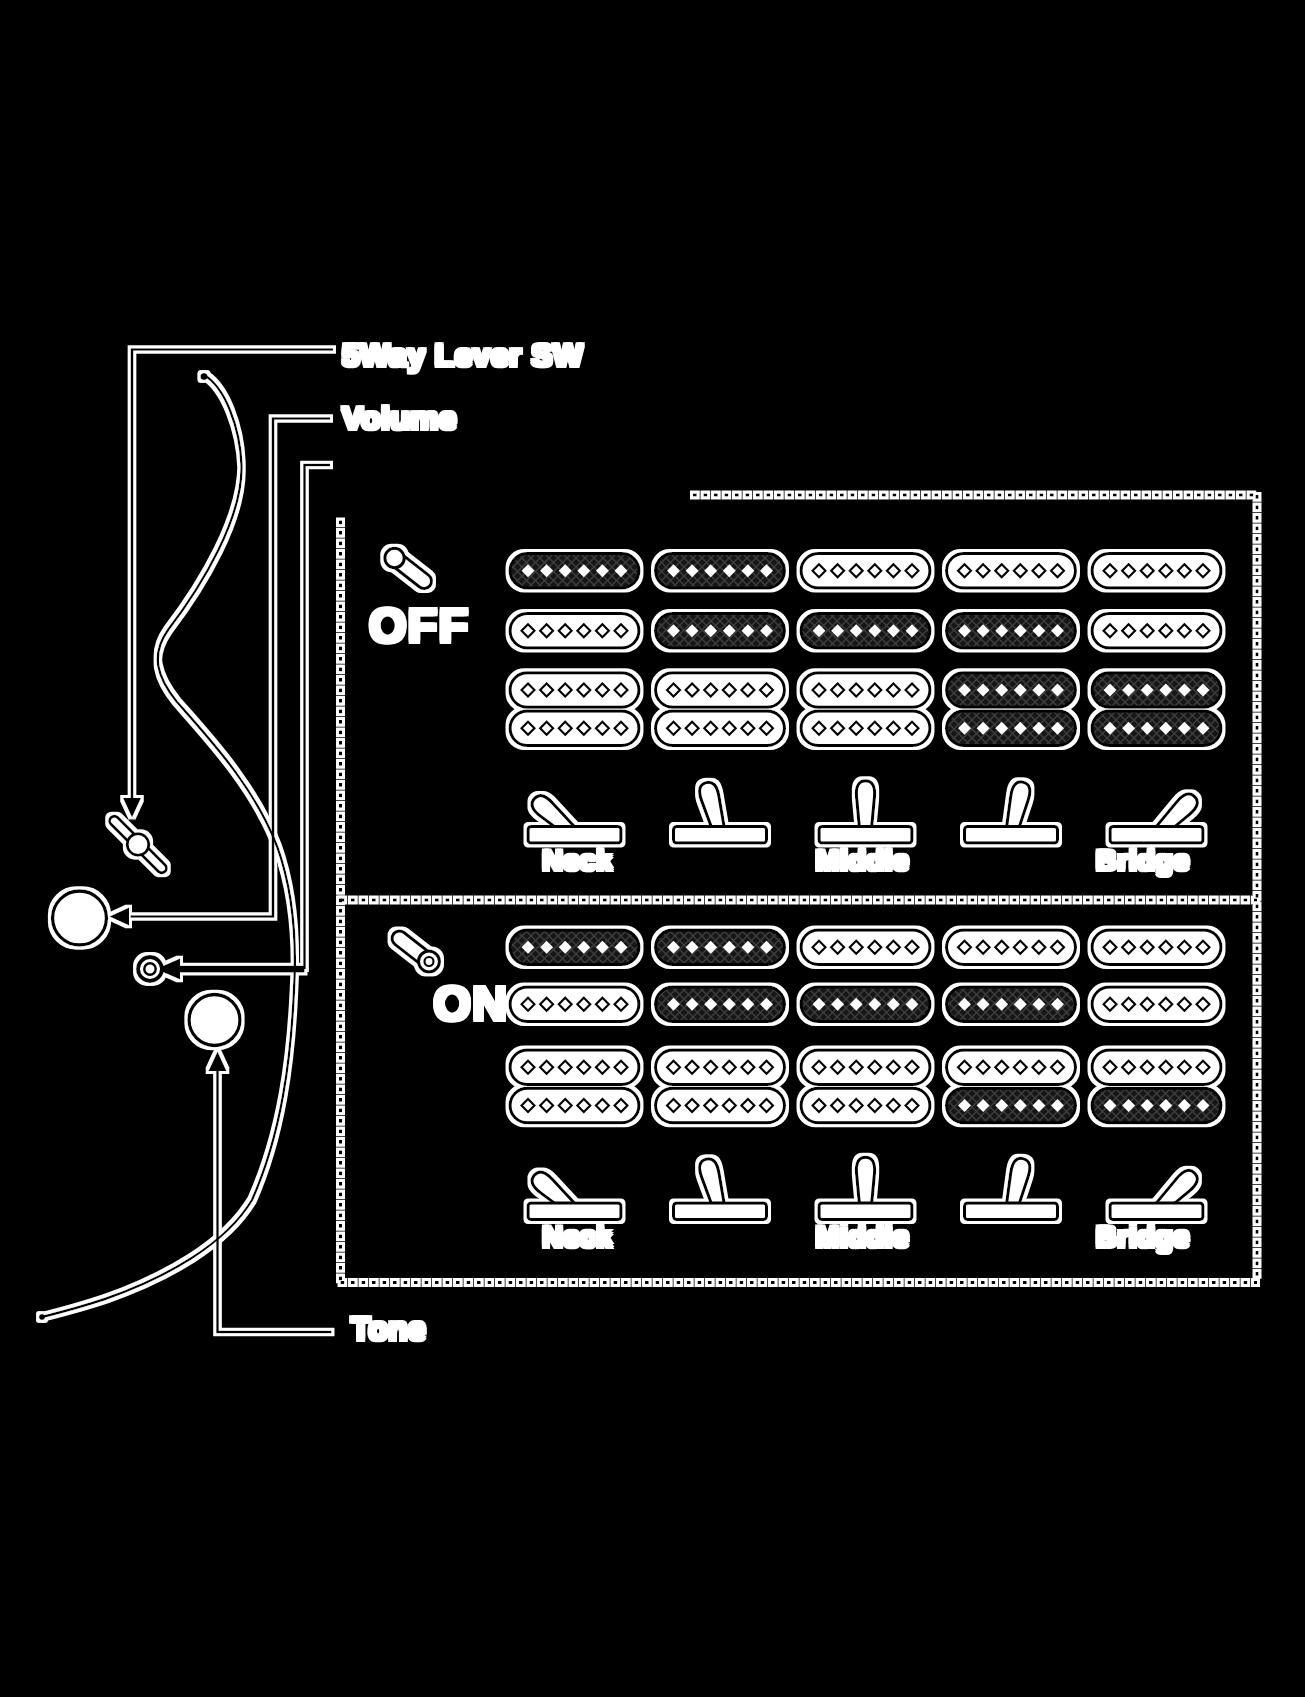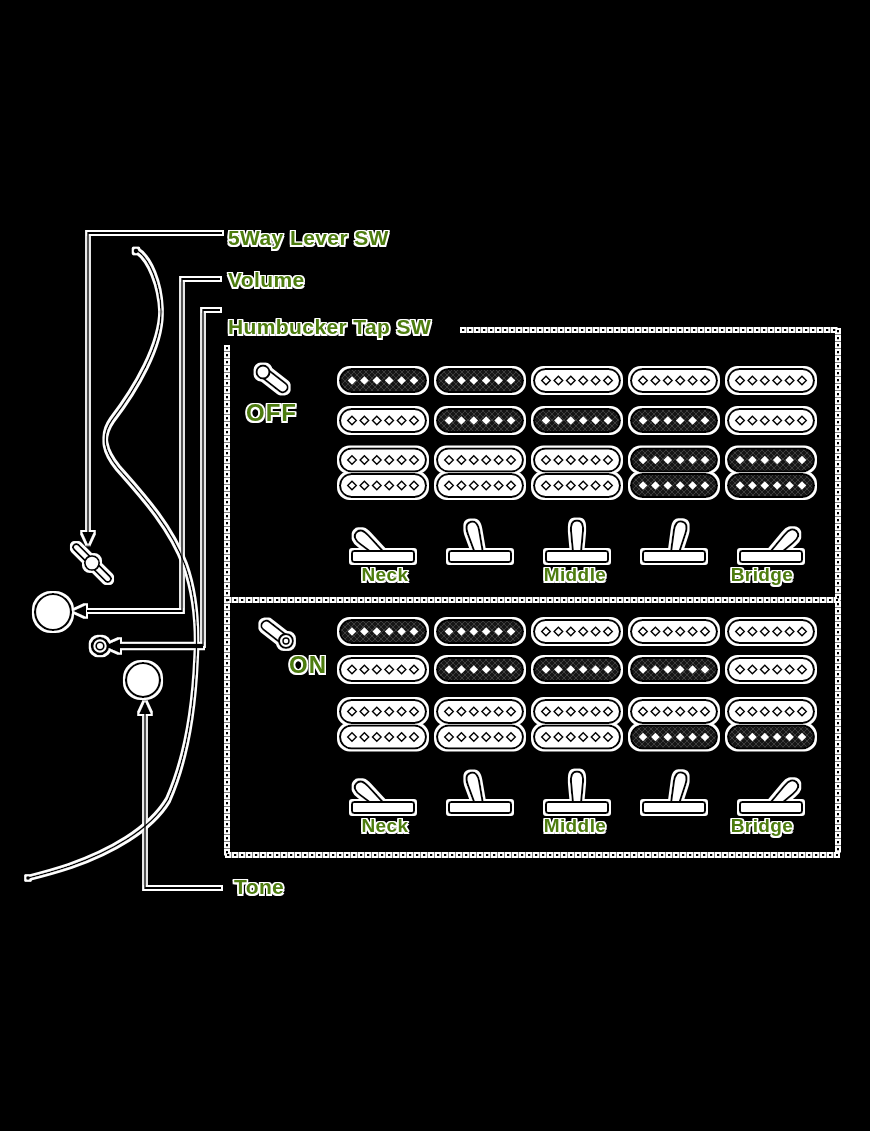--- a/index.html
+++ b/index.html
@@ -1,26 +1,26 @@
 <!DOCTYPE html>
 <html><head>
 <meta charset="utf-8">
 <style>
   html,body{margin:0;padding:0;background:#000;}
   .stage{position:relative;width:870px;height:1131px;background:#000;overflow:hidden;
          font-family:"Liberation Sans",sans-serif;}
   .stage svg{position:absolute;left:0;top:0;}
-  .lbl{position:absolute;font-weight:700;color:#4d7c0f;white-space:nowrap;line-height:1.15;
+  .lbl{position:absolute;font-weight:700;color:#ffffff;white-space:nowrap;line-height:1.15;
        letter-spacing:0.4px;
        text-shadow:-1.5px -1.5px 0 #fff,0 -1.5px 0 #fff,1.5px -1.5px 0 #fff,
                    -1.5px 0 0 #fff,1.5px 0 0 #fff,
                    -1.5px 1.5px 0 #fff,0 1.5px 0 #fff,1.5px 1.5px 0 #fff;}
   .centered{transform:translateX(-50%);}
   .callout{font-size:21px;}
-  .state{font-size:24px;letter-spacing:1px;}
+  .state{font-size:32px;letter-spacing:1px;}
   .poslbl{font-size:19px;}
 </style>
 </head>
 <body>
 
 <div class="stage" style="background: rgb(0, 0, 0);">
 
   <svg id="art" width="870" height="1131" viewBox="0 0 870 1131">
     <defs>
       <filter id="halo" x="-4%" y="-4%" width="108%" height="108%">
@@ -497,21 +497,20 @@
               <path d="M-3.5 2 L-6 -25 Q-7 -36 0 -36 Q7 -36 6 -25 L3.5 2 Z" transform="rotate(45)" fill="#ffffff" stroke="#000000" stroke-width="2"></path>
               <rect x="-31" y="-5.5" width="62" height="11" rx="2" fill="#ffffff" stroke="#000000" stroke-width="2"></rect>
             </g>
           </g>
         </g>
     </g>
   </svg>
 
   <div class="lbl callout" style="left:228px;top:226px;">5Way Lever SW</div>
   <div class="lbl callout" style="left:228px;top:268px;text-align:center;">Volume</div>
-  <div class="lbl callout" style="left:228px;top:315px;">Humbucker Tap SW</div>
   <div class="lbl callout" style="left:223px;top:875px;padding-left:11px;">Tone</div>
 
   <div class="lbl state" style="left:246px;top:399px;">OFF</div>
   <div class="lbl state" style="left:255px;top:651px;margin-left:34px;">ON</div>
 
   <div class="lbl poslbl centered" style="left:385px;top:564px;">Neck</div>
   <div class="lbl poslbl centered" style="left:575px;top:564px;">Middle</div>
   <div class="lbl poslbl centered" style="left:762px;top:564px;">Bridge</div>
 
   <div class="lbl poslbl centered" style="left:385px;top:815px;">Neck</div>

